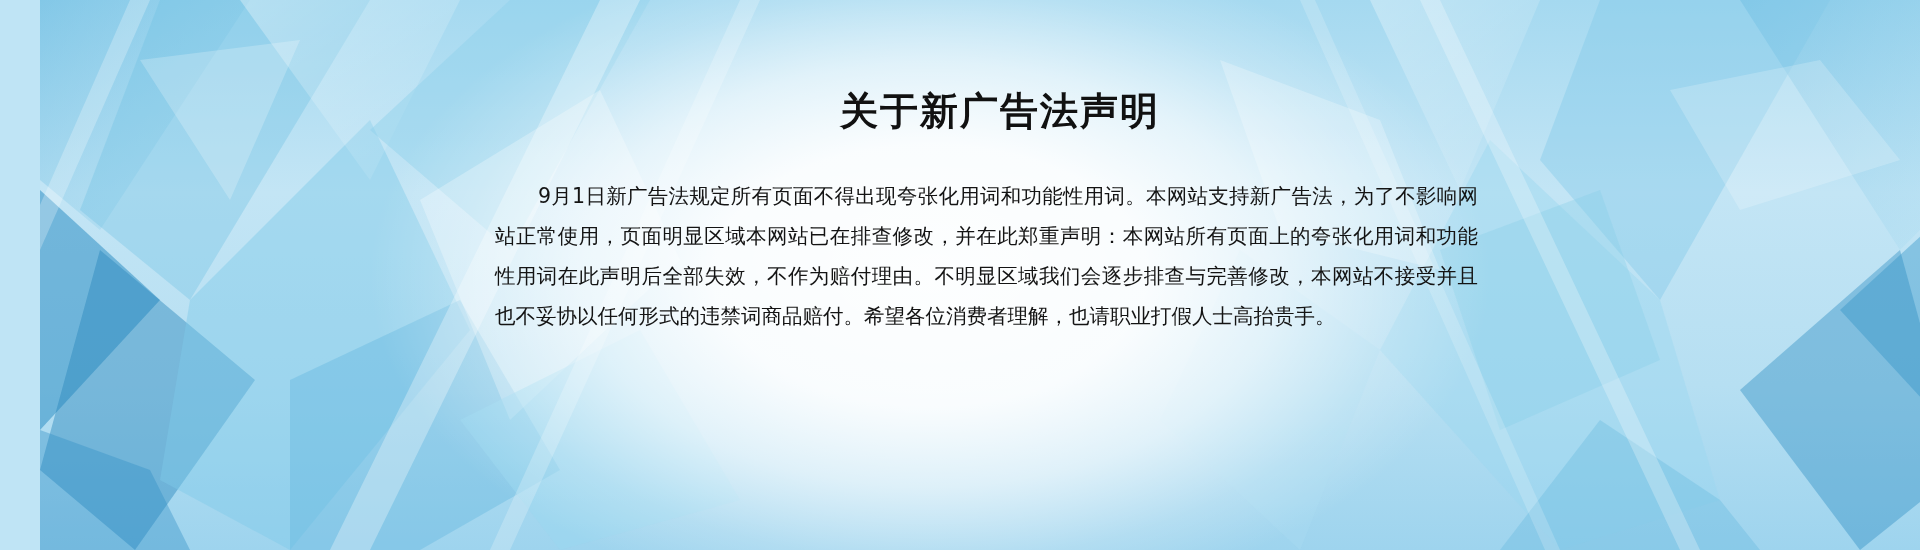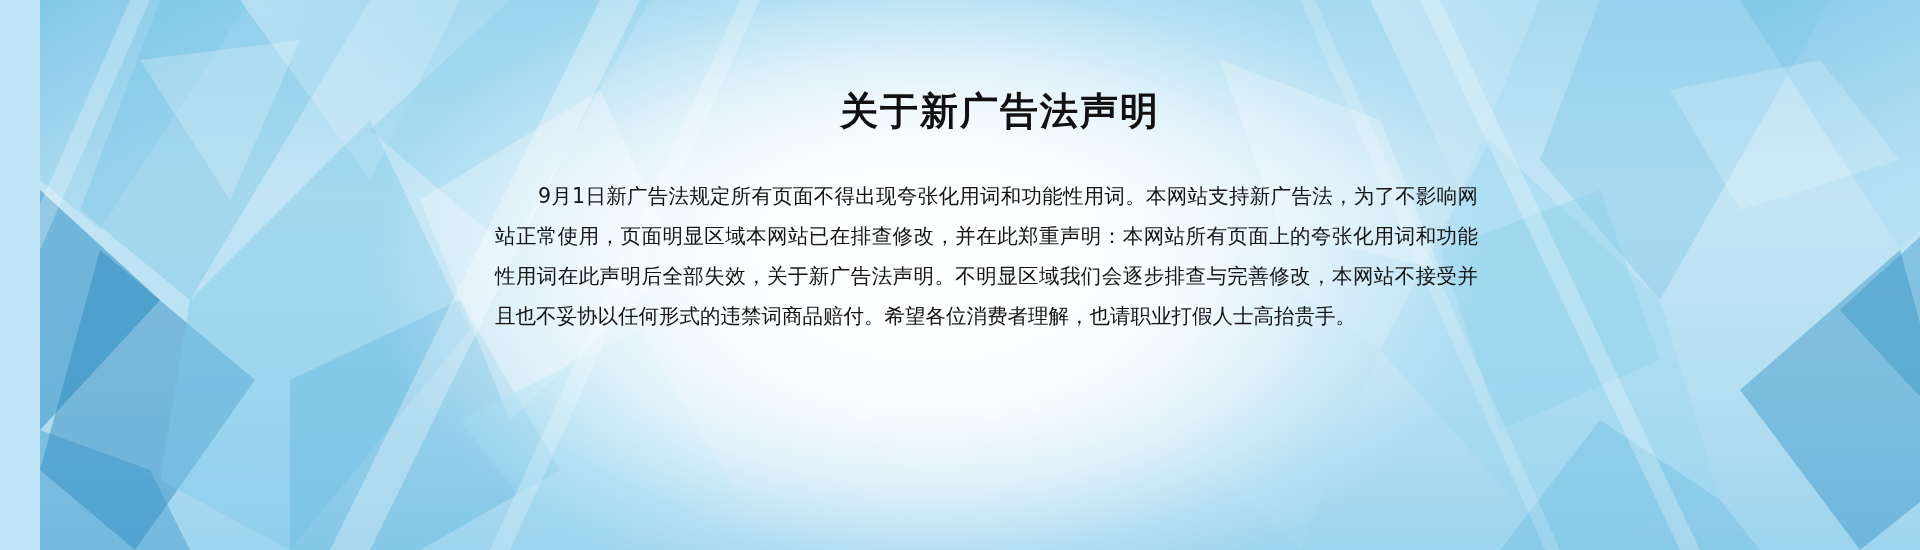--- a/index.html
+++ b/index.html
@@ -136,17 +136,17 @@
     <polygon points="90,0 110,0 0,250 0,205" fill="#ffffff" opacity="0.25"></polygon>
   </svg>
 
   <div class="glow"></div>
 
   <div class="content">
 
     <div class="title">关于新广告法声明</div>
 
     <div class="body-block">
-      <p class="para indent">9月1日新广告法规定所有页面不得出现夸张化用词和功能性用词。本网站支持新广告法，为了不影响网站正常使用，页面明显区域本网站已在排查修改，并在此郑重声明：本网站所有页面上的夸张化用词和功能性用词在此声明后全部失效，关于新广告法声明。不明显区域我们会逐步排查与完善修改，本网站不接受并且也不妥协以任何形式的违禁词商品赔付。希望各位消费者理解，也请职业打假人士高抬贵手。</p>
+      <p class="para indent">9月1日新广告法规定所有页面不得出现夸张化用词和功能性用词。本网站支持新广告法，为了不影响网站正常使用，页面明显区域本网站已在排查修改，并在此郑重声明：本网站所有页面上的夸张化用词和功能性用词在此声明后全部失效，不作为赔付理由。不明显区域我们会逐步排查与完善修改，本网站不接受并且也不妥协以任何形式的违禁词商品赔付。希望各位消费者理解，也请职业打假人士高抬贵手。</p>
     </div>
 
   </div>
 </div>
 
 </body></html>

